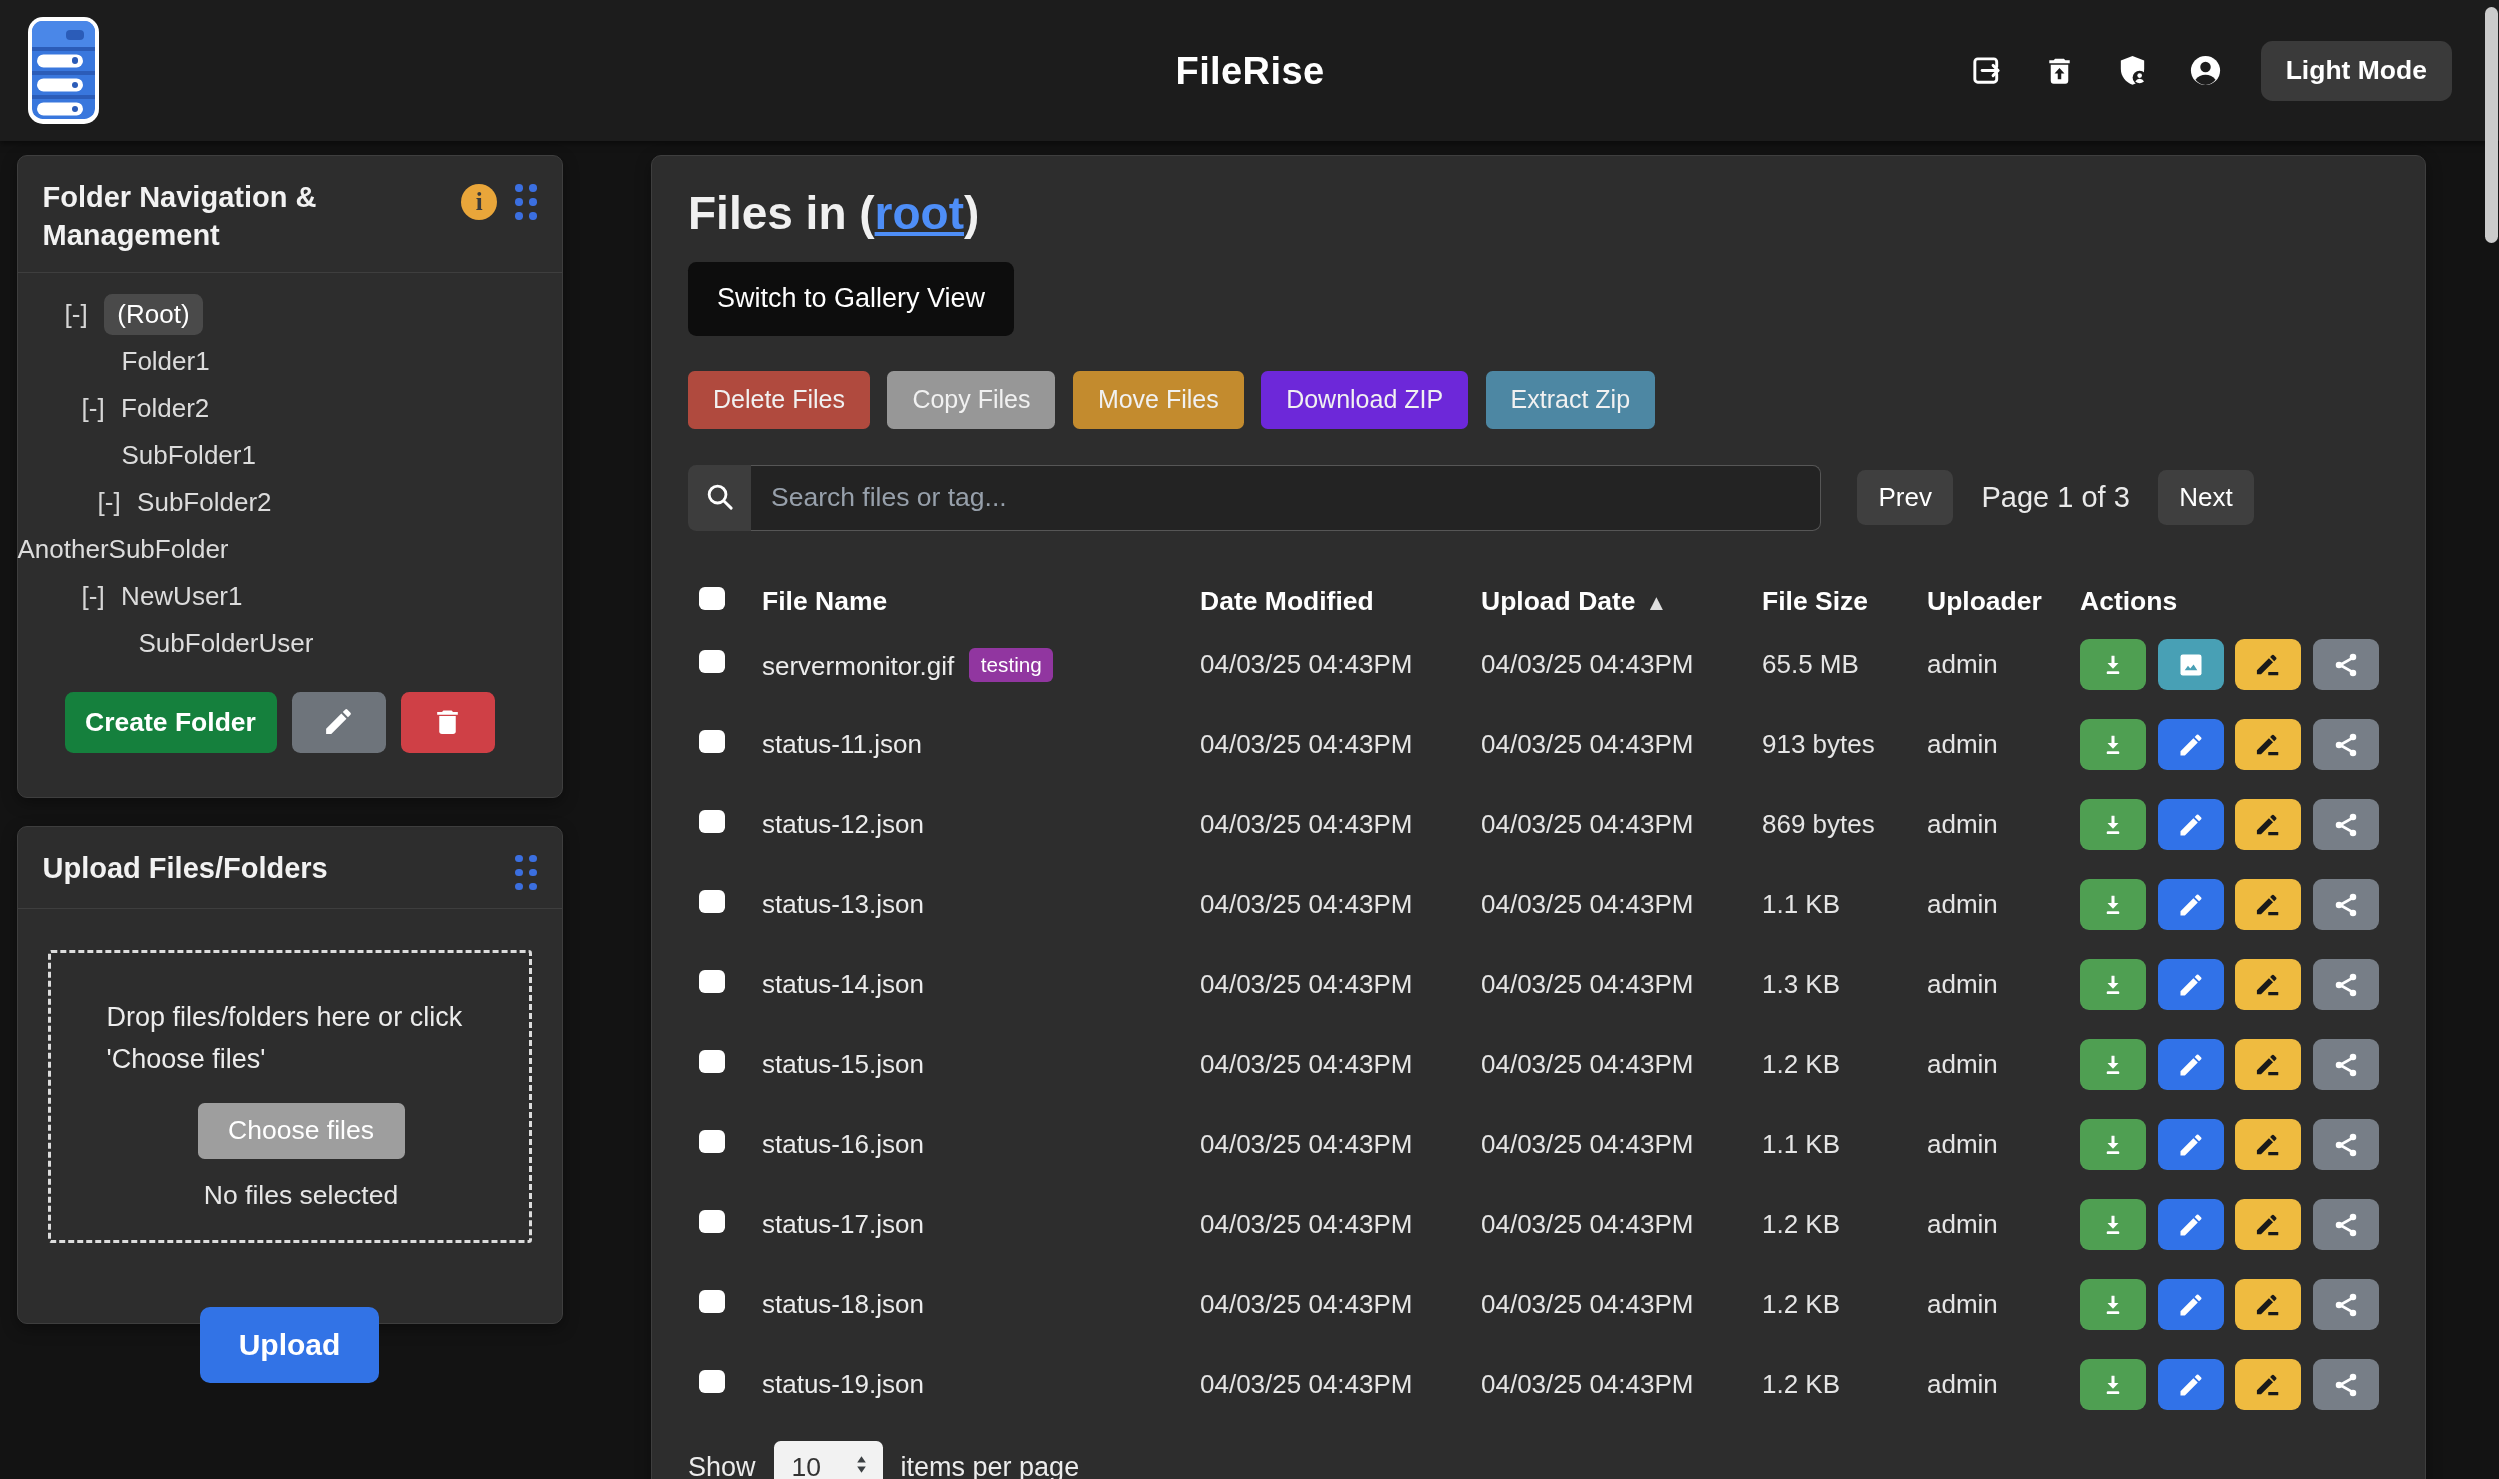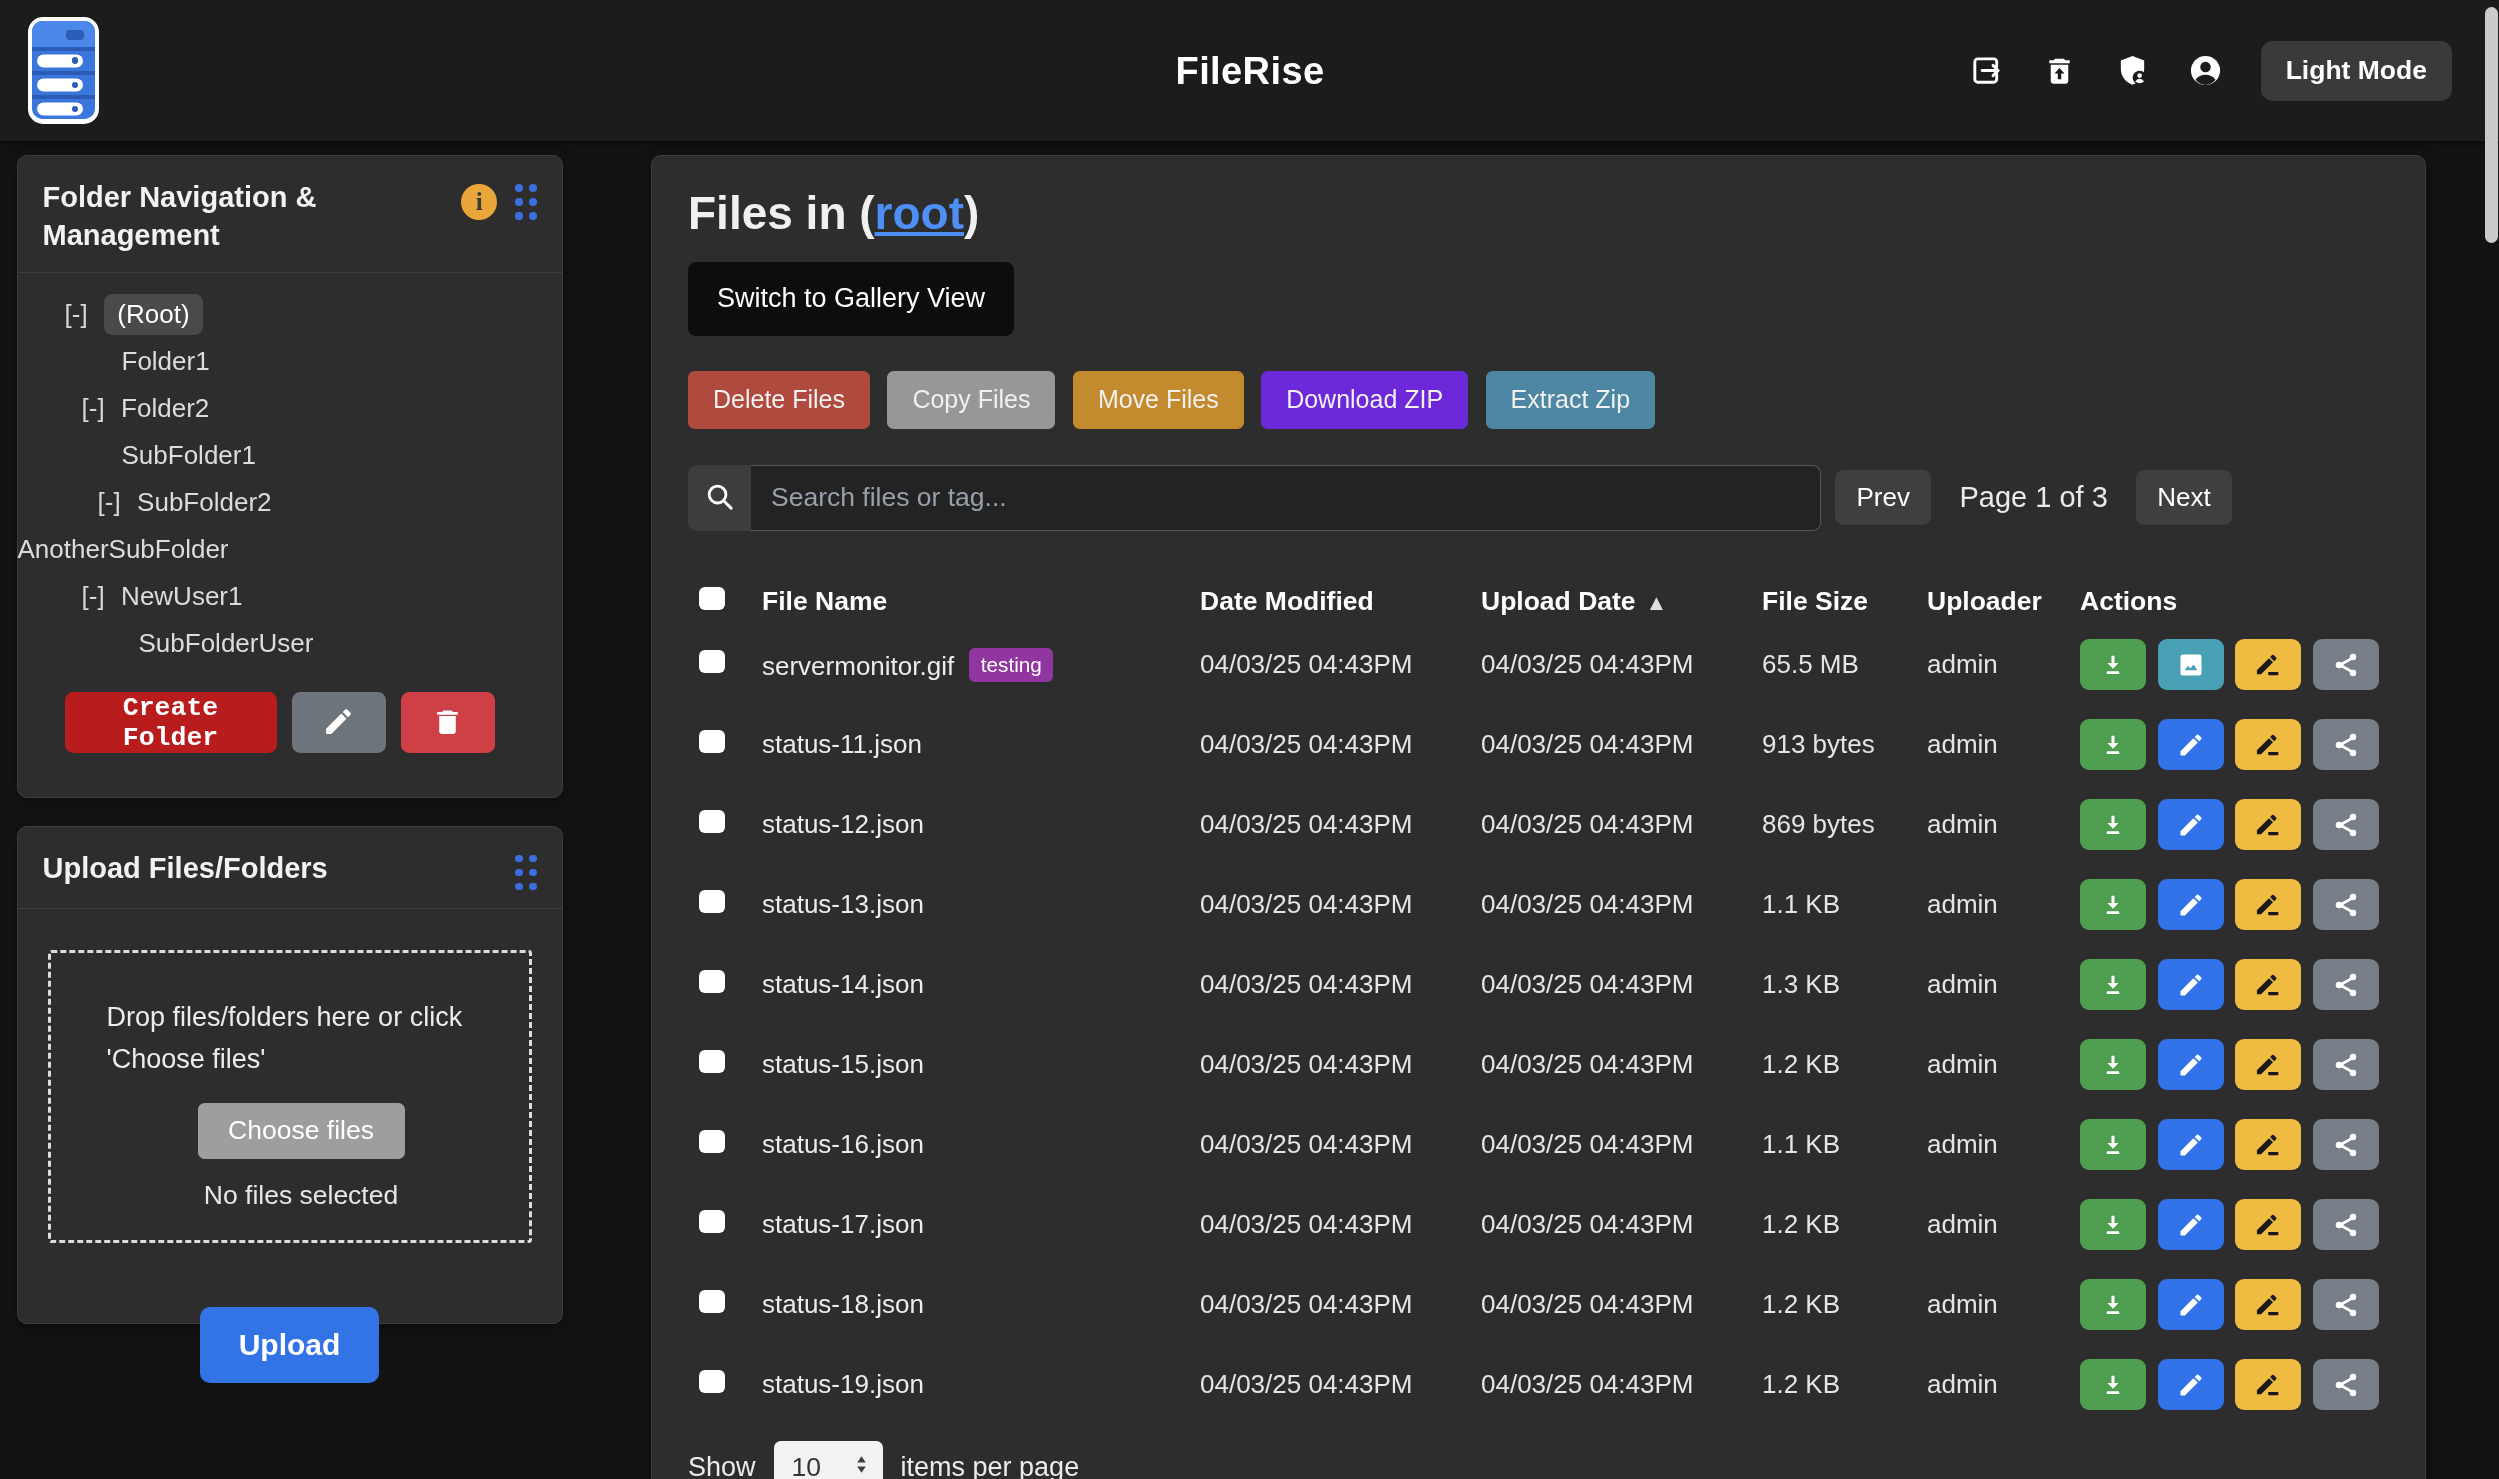--- a/index.html
+++ b/index.html
@@ -51,22 +51,22 @@
     color:#3a3a3a; display:flex; align-items:center; justify-content:center;
     font-weight:700; font-size:25px; font-family:"Liberation Serif", serif; }
   .drag-handle { display:grid; grid-template-columns:repeat(2,7.4px); grid-auto-rows:7.4px; gap:6.6px; }
   .drag-handle i { background:#3b6fe0; border-radius:50%; }
   
   .tree { padding-top:18px; }
   .tree-item { height:47px; display:flex; align-items:center; font-size:26px; color:#dcdcdc; }
   .tree-toggle { margin-right:16.5px; color:#d6d6d6; white-space:pre; }
   .chip { background:#4a4a4a; border-radius:8.3px; padding:5px 13.2px; color:#fff; }
   .folder-buttons { display:flex; align-items:center; gap:15px; padding:25px 0 0 47px; }
-  .btn-create { width:212px; height:61px; background:#b91c1c; color:#fff; font-size:26.5px;
-    font-weight:600; border:none; border-radius:8.3px; font-family:Liberation Mono, monospace; }
+  .btn-create { width:212px; height:61px; background:#15803d; color:#fff; font-size:26.5px;
+    font-weight:600; border:none; border-radius:8.3px; font-family:Liberation Sans, sans-serif; }
   .btn-icon-lg { width:94px; height:61px; border:none; border-radius:8.3px;
     display:flex; align-items:center; justify-content:center; color:#fff; }
   .btn-icon-lg svg { width:33px; height:33px; }
   .btn-edit { background:#6e747b; }
   .btn-delete { background:#cf4046; }
   
   .dropzone { margin:41px 30px 0; height:293px; border:3.3px dashed #dcdcdc;
     border-radius:3.3px; padding:36px 25px 0 48px; }
   .dz-text { margin:8px; font-size:27px; color:#ececec; line-height:1.55; max-width:413px; }
   .dz-choose { display:block; margin:21.5px auto 0; width:207px; height:56px; background:#9e9e9e;
@@ -85,21 +85,21 @@
   .search-row { display:flex; align-items:center; margin-top:36px; }
   .search-btn { width:63px; height:66px; background:#3d3d3d; border:none; border-radius:8.3px 0 0 8.3px;
     display:flex; align-items:center; justify-content:center; color:#fff; }
   .search-btn svg { width:31px; height:31px; }
   .search-input { width:1070px; height:66px; background:#232323; border:1.7px solid #565656;
     border-left:none; border-radius:0 8.3px 8.3px 0; color:#e8e8e8; font-size:26.5px;
     padding:0 20px; font-family:inherit; outline:none; }
   .search-input::placeholder { color:#97a0ab; }
   .btn-pager { height:55px; padding:0 21.5px; background:#3f3f3f; border:none; border-radius:8.3px;
     color:#fff; font-size:26px; font-family:inherit; }
-  .btn-prev { margin-left:14px; }
+  .btn-prev { margin-left:36px; }
   .page-label { font-size:29px; color:#eaeaea; margin:0 28px; }
   
   .table { margin-top:48px; }
   .thead, .trow { display:grid; grid-template-columns:74px 438px 281px 281px 165px 153px 1fr;
     align-items:center; }
   .thead { height:46px; font-weight:700; font-size:26.5px; color:#fff; }
   .trow { height:80px; font-size:26px; color:#e5e5e5; }
   .checkbox { display:inline-block; width:26.5px; height:23px; background:#fff;
     border-radius:5.8px; margin-left:10.7px; }
   .fname { color:#ececec; cursor:pointer; }

